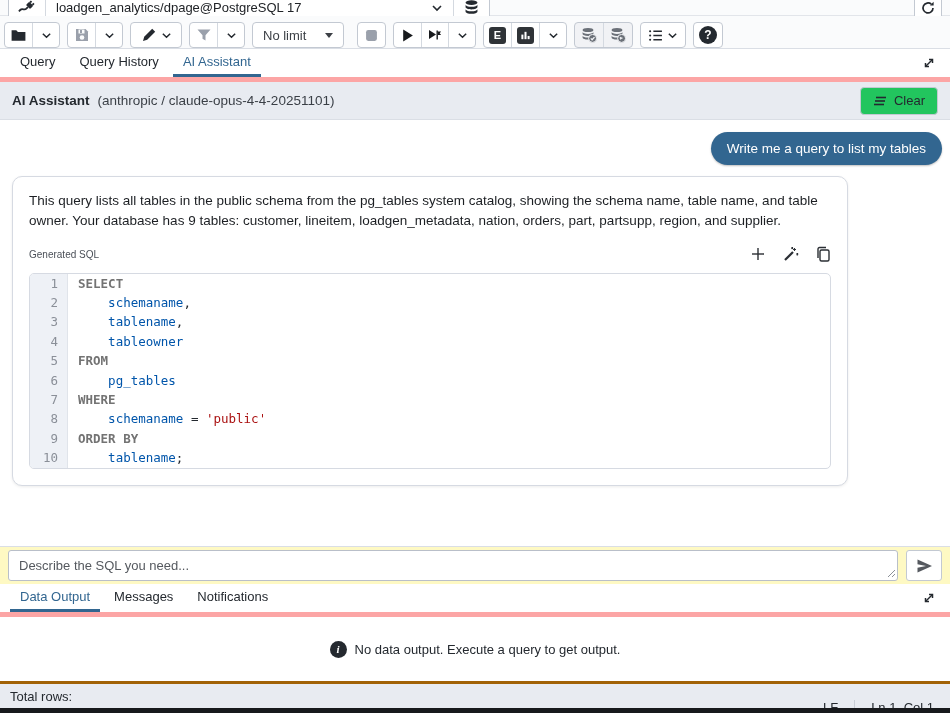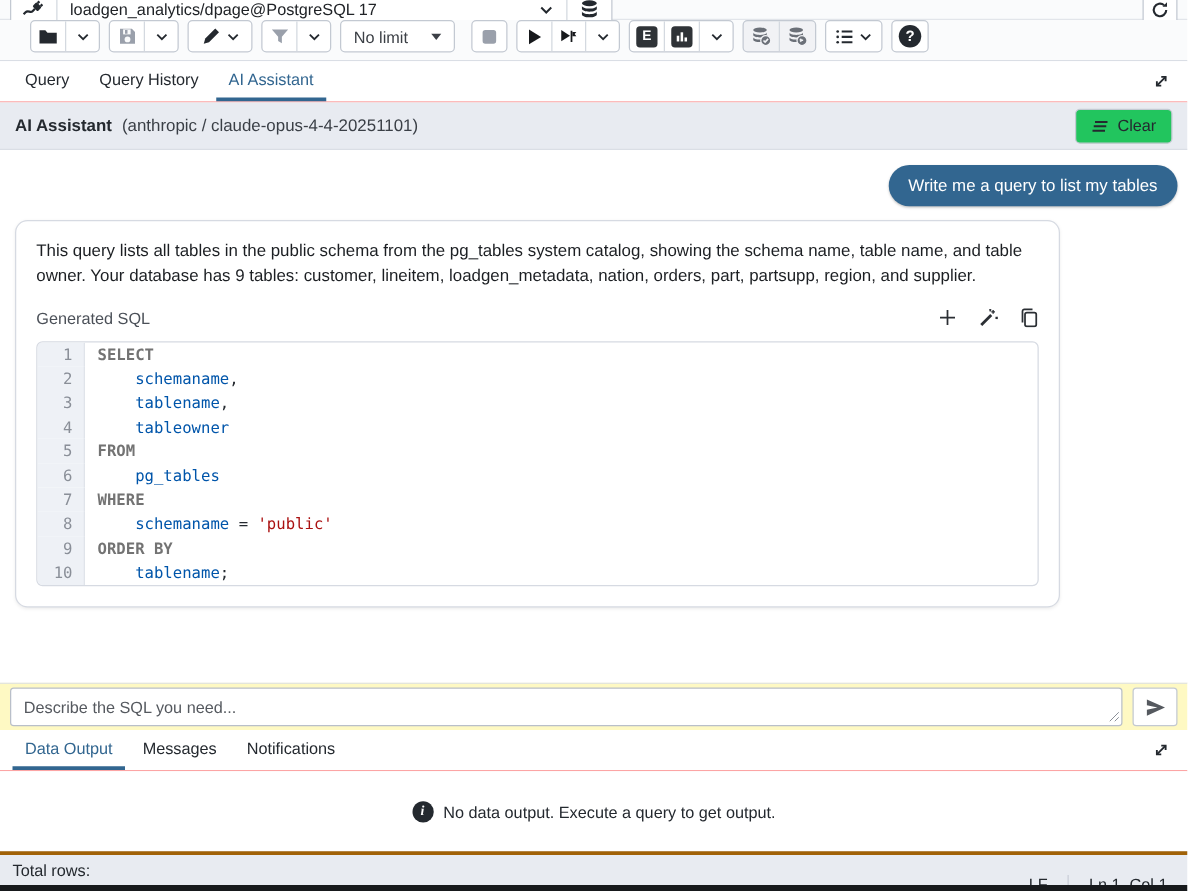--- a/index.html
+++ b/index.html
@@ -30,21 +30,21 @@
     padding: 0 10px; cursor: pointer; color:#202327;
   }
   .spacer { flex: 1; }
   .sq-btn {
     width: 28px; height: 26px; background: #fff; border: 1px solid #c3c9d2; border-radius: 4px;
     display: flex; align-items: center; justify-content: center; color:#24292f;
   }
 
   .bar2 {
     height: 33px; background: #fafbfc; border-bottom: 1px solid #dadee5;
-    display: flex; align-items: flex-start; padding: 0 24px; gap: 7px;
+    display: flex; align-items: flex-end; padding: 0 4px; gap: 7px;
   }
   .btn-group {
     display: flex; align-items: stretch; height: 26px;
     background: #fff; border: 1px solid #c3c9d2; border-radius: 4px; overflow: hidden;
   }
   .tb-btn {
     display: flex; align-items: center; justify-content: center;
     min-width: 27px; padding: 0 5px; background: transparent; border: none; color: #24292f;
   }
   .tb-btn + .tb-btn { border-left: 1px solid #d4d9e0; }
@@ -59,21 +59,21 @@
     width: 92px; padding: 0 10px; color:#3c4046;
   }
   .caret-solid { width:0; height:0; border-left:4px solid transparent; border-right:4px solid transparent; border-top:5px solid #3c4046; }
   .help-circle {
     width: 18px; height: 18px; border-radius: 50%; background:#24292f; color:#fff;
     display:flex; align-items:center; justify-content:center; font-size:12px; font-weight:bold;
   }
 
   
   .tabs-row {
-    height: 33px; background:#fff; border-bottom: 1px solid #fca5a5;
+    height: 33px; background:#fff; border-bottom: 5px solid #fca5a5;
     display:flex; align-items:stretch; padding: 0 10px; gap: 4px;
   }
   .tab {
     display:flex; align-items:center; padding: 0 10px; color:#24292f; cursor:pointer;
     border-bottom: 3px solid transparent; position: relative; top:0;
   }
   .tab.active { color:#326690; border-bottom-color:#326690; }
   .tabs-row .expand { margin-left:auto; display:flex; align-items:center; padding:0 4px; color:#24292f; background:none; border:none; }
 
   
@@ -95,21 +95,21 @@
     background:#326690; color:#fff; font-size:13.5px;
     padding: 9px 16px; border-radius: 17px; box-shadow: 0 1px 2px rgba(0,0,0,.25);
   }
   .card {
     position:absolute; left:12px; top:56px; width:836px;
     background:#fff; border:1px solid #d6dae2; border-radius:10px;
     box-shadow: 0 1px 3px rgba(0,0,0,.08); padding: 14px 16px 16px;
   }
   .card p { font-size:13.5px; line-height:1.5; color:#1c1f23; max-width: 800px; }
   .gen-row { display:flex; align-items:center; margin-top:14px; }
-  .gen-row .lbl { color:#4b5058; font-size:13px; }
+  .gen-row .lbl { color:#4b5058; font-size:10px; }
   .gen-row .acts { margin-left:auto; display:flex; align-items:center; gap:16px; }
   .icon-btn { background:none; border:none; color:#2b2f34; display:flex; align-items:center; padding:0; }
 
   .code-block {
     margin-top:10px; border:1px solid #d6dae2; border-radius:5px; overflow:hidden;
     font-family: "DejaVu Sans Mono", monospace; font-size:12.5px;
   }
   .code-line { display:flex; line-height:19.4px; }
   .code-line .ln {
     width: 38px; flex:0 0 38px; text-align:right; padding-right:9px;

